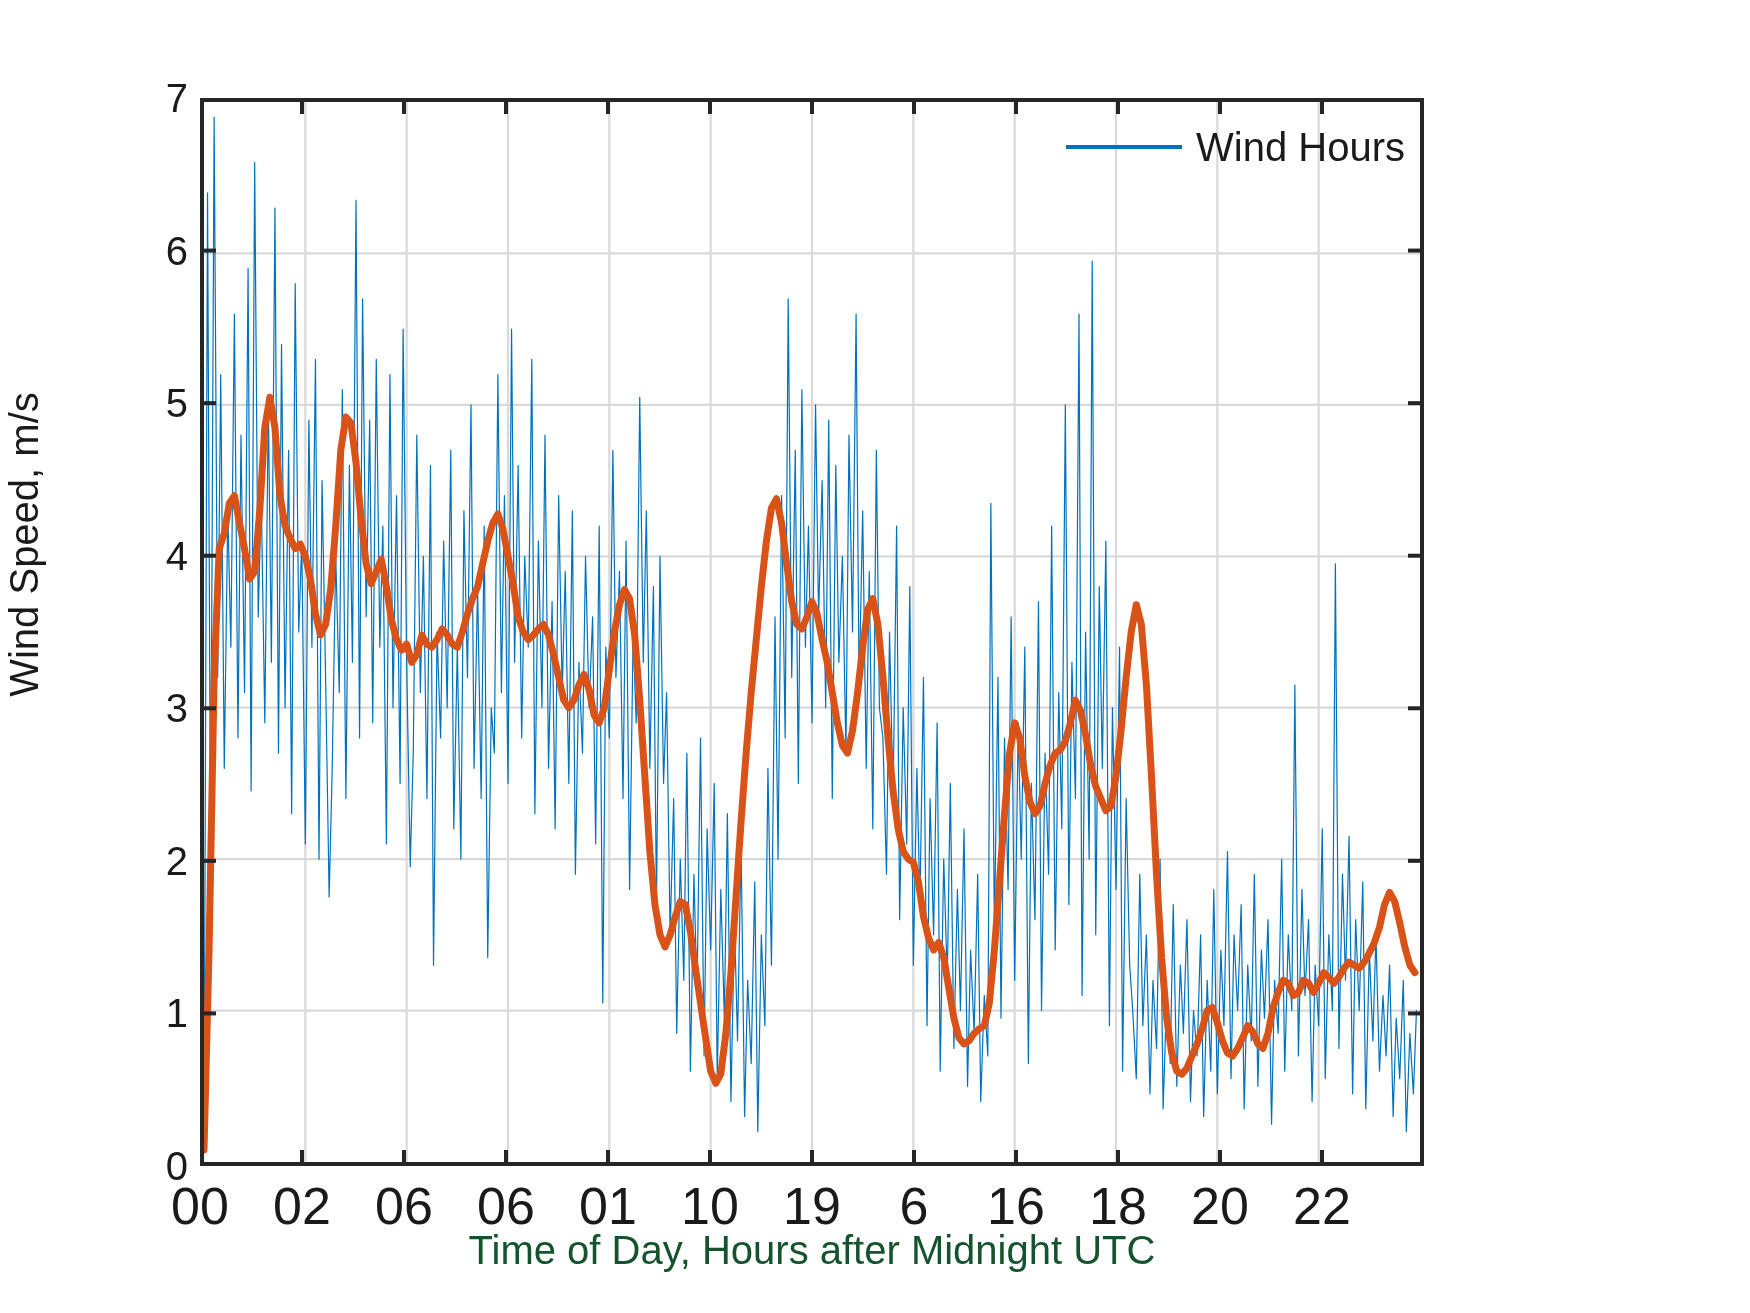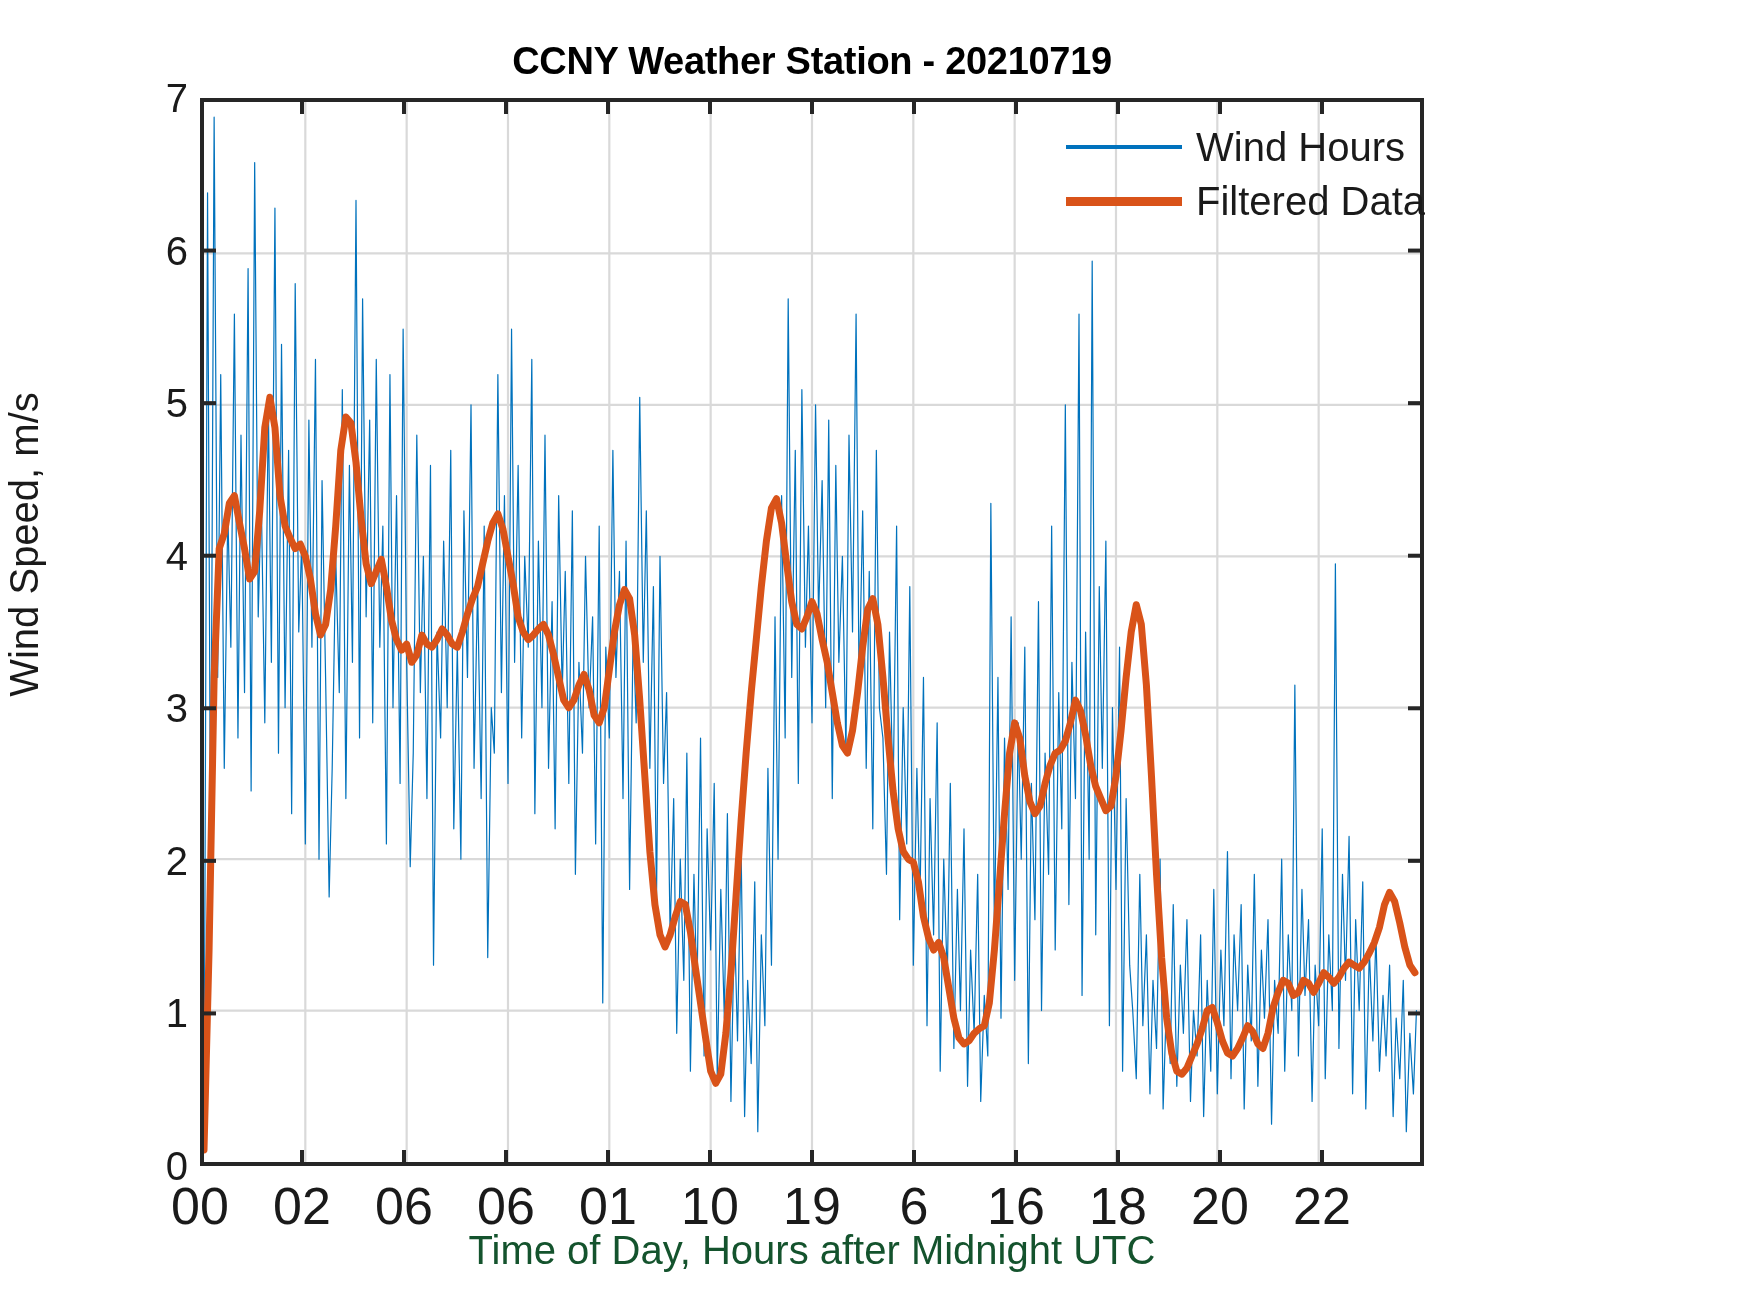--- a/index.html
+++ b/index.html
@@ -105,21 +105,20 @@
     color:#1a1a1a;
     line-height:1;
     white-space:nowrap;
   }
 </style>
 </head>
 <body>
 
 <div id="figure">
 
-  <div id="chart-title">CCNY Weather Station - 20210719</div>
 
   <div id="plot-box">
     <div id="plot-inner">
       <svg id="plot-svg" viewBox="0 0 1216 1060" preserveAspectRatio="none">
         <g id="gridlines">
             <line x1="101.33333333333333" x2="101.33333333333333" y1="0" y2="1060" stroke="#d9d9d9" stroke-width="2.2" vector-effect="non-scaling-stroke"></line>
             <line x1="202.66666666666666" x2="202.66666666666666" y1="0" y2="1060" stroke="#d9d9d9" stroke-width="2.2" vector-effect="non-scaling-stroke"></line>
             <line x1="304" x2="304" y1="0" y2="1060" stroke="#d9d9d9" stroke-width="2.2" vector-effect="non-scaling-stroke"></line>
             <line x1="405.3333333333333" x2="405.3333333333333" y1="0" y2="1060" stroke="#d9d9d9" stroke-width="2.2" vector-effect="non-scaling-stroke"></line>
             <line x1="506.6666666666667" x2="506.6666666666667" y1="0" y2="1060" stroke="#d9d9d9" stroke-width="2.2" vector-effect="non-scaling-stroke"></line>
@@ -169,24 +168,20 @@
       <div class="xtick-label" style="left: 1322px;">22</div>
     </div>
 
   <div id="ylabel">Wind Speed, m/s</div>
   <div id="xlabel">Time of Day, Hours after Midnight UTC</div>
 
   <div id="legend">
       <div class="legend-row">
         <div class="legend-swatch" style="border-top-color: rgb(0, 114, 189); border-top-width: 4px;"></div>
         <span class="legend-text">Wind Hours</span>
-      </div>
-      <div class="legend-row">
-        <div class="legend-swatch" style="border-top-color: rgb(217, 83, 25); border-top-width: 9px;"></div>
-        <span class="legend-text">Filtered Data</span>
       </div>
     </div>
 
 <svg width="1224" height="1068" style="position: absolute; left: 200px; top: 98px; pointer-events: none;">
       <line x1="0" x2="0" y1="1066" y2="1052" stroke="#262626" stroke-width="4"></line>
       <line x1="0" x2="0" y1="2" y2="16" stroke="#262626" stroke-width="4"></line>
       <line x1="102" x2="102" y1="1066" y2="1052" stroke="#262626" stroke-width="4"></line>
       <line x1="102" x2="102" y1="2" y2="16" stroke="#262626" stroke-width="4"></line>
       <line x1="204" x2="204" y1="1066" y2="1052" stroke="#262626" stroke-width="4"></line>
       <line x1="204" x2="204" y1="2" y2="16" stroke="#262626" stroke-width="4"></line>

